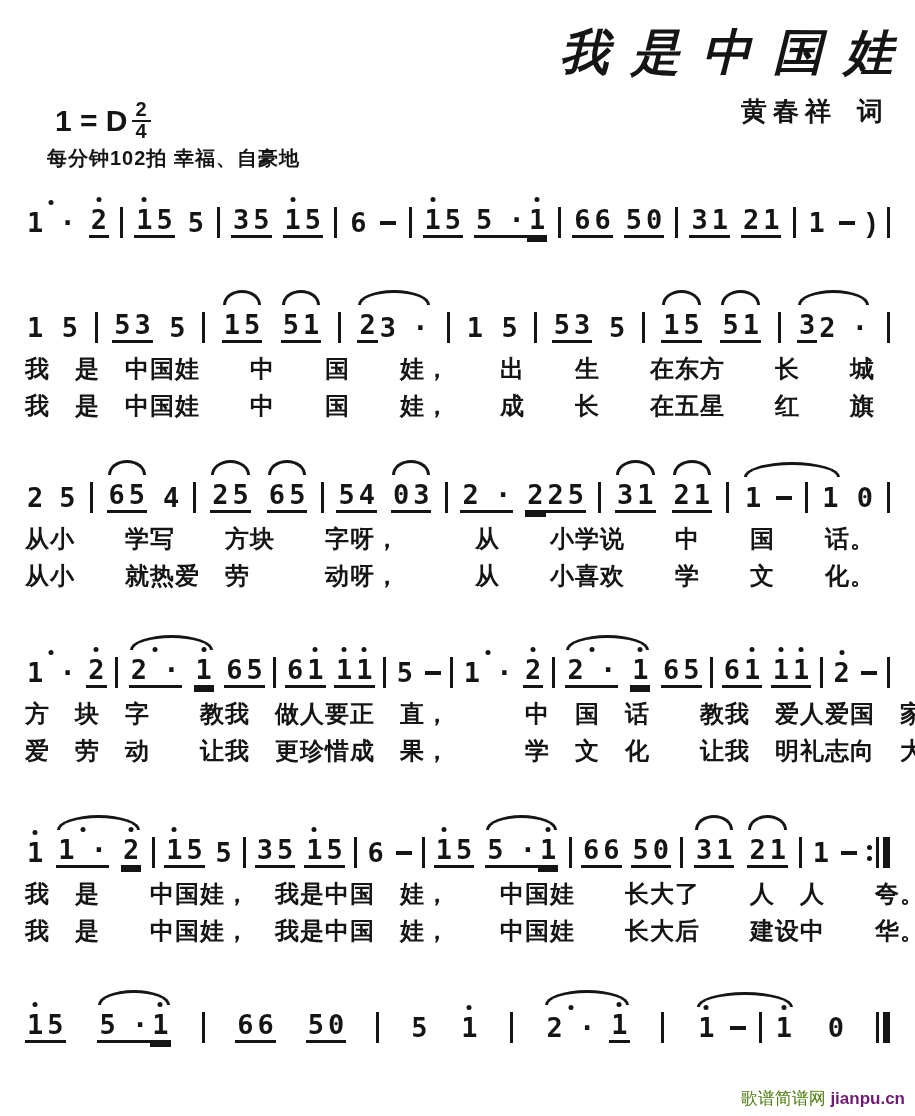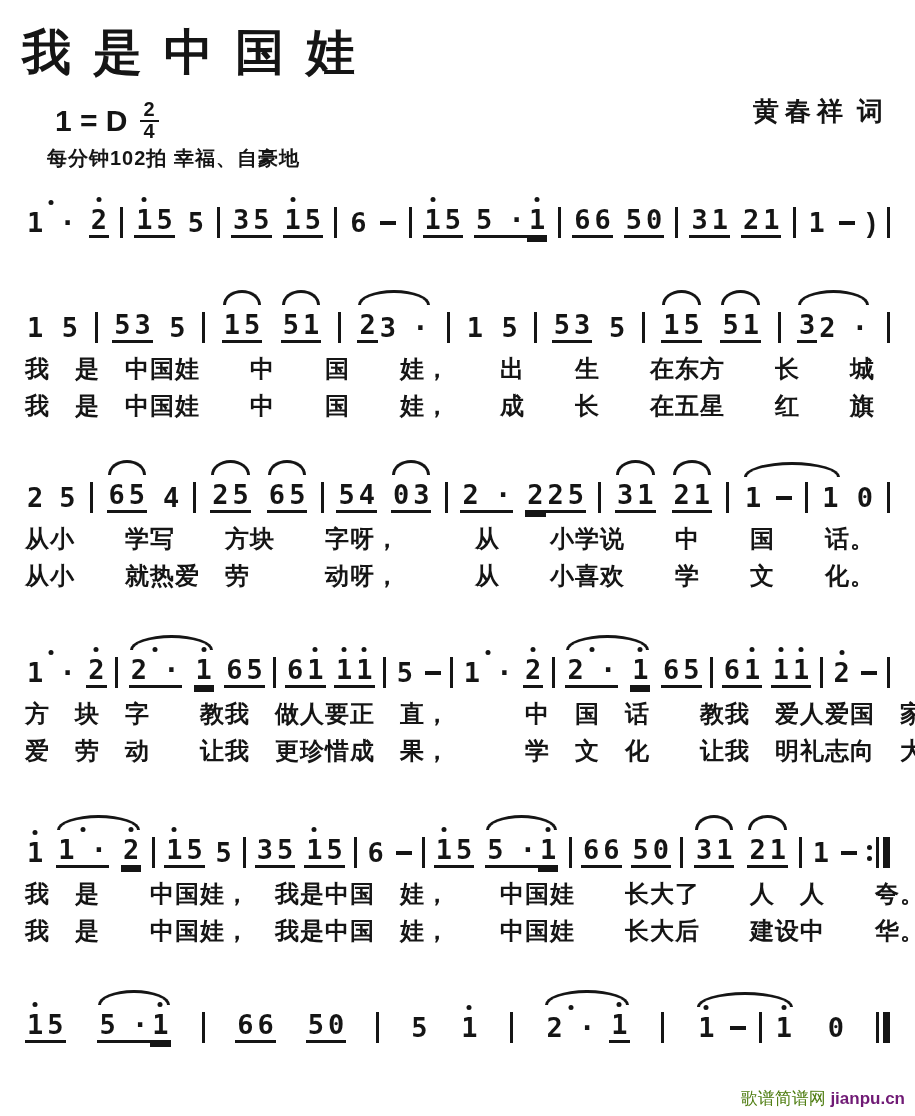--- a/index.html
+++ b/index.html
@@ -3,33 +3,34 @@
 <meta charset="utf-8">
 <style>
   html,body { margin:0; padding:0; background:#e8e8e8; }
   .page {
     position:relative; width:915px; height:1116px; margin:0 auto;
     background:#ffffff; color:#151515; overflow:hidden;
     font-family:"Liberation Sans","DejaVu Sans",sans-serif;
   }
   
   .title {
-    position:absolute; top:20px; left:0; right:0; text-align:left;
+    position:absolute; top:20px; left:0; right:0; text-align:right;
     font-size:49px; font-weight:900; letter-spacing:22px; text-indent:22px;
     font-family:"DejaVu Sans","Liberation Sans",sans-serif;
+    font-style:italic;
   }
   .credits {
     position:absolute; top:92px; right:32px;
     font-size:26px; font-weight:600; line-height:38px;
   }
-  .credit-row { display:flex; justify-content:flex-end; gap:14px;margin-left:22px; }
+  .credit-row { display:flex; justify-content:flex-end; gap:26px;margin-left:22px; }
   .credit-name { display:inline-block; width:90px; text-align:justify; text-align-last:justify; }
   .keysig {
     position:absolute; left:55px; top:100px;
-    display:flex; align-items:center; gap:12px;
+    display:flex; align-items:center; gap:4px;
     font-size:30px; font-weight:bold;
   }
   .ts { display:inline-block; text-align:center; }
   .ts-top { display:block; font-size:20px; font-weight:bold; line-height:19px; border-bottom:2px solid #151515; padding:0 4px 1px; }
   .ts-bottom { display:block; font-size:20px; font-weight:bold; line-height:19px; }
   .tempo {
     position:absolute; left:47px; top:145px;
     font-size:20px; font-weight:bold; letter-spacing:1px;
   }
   

